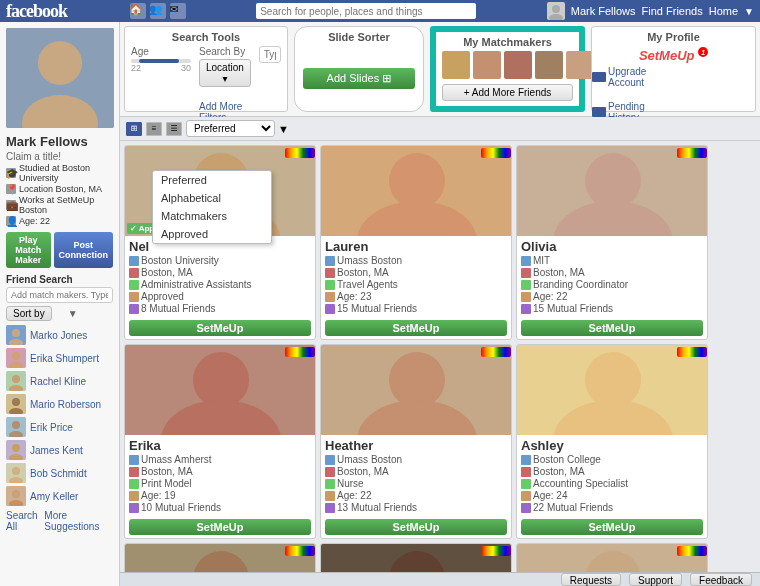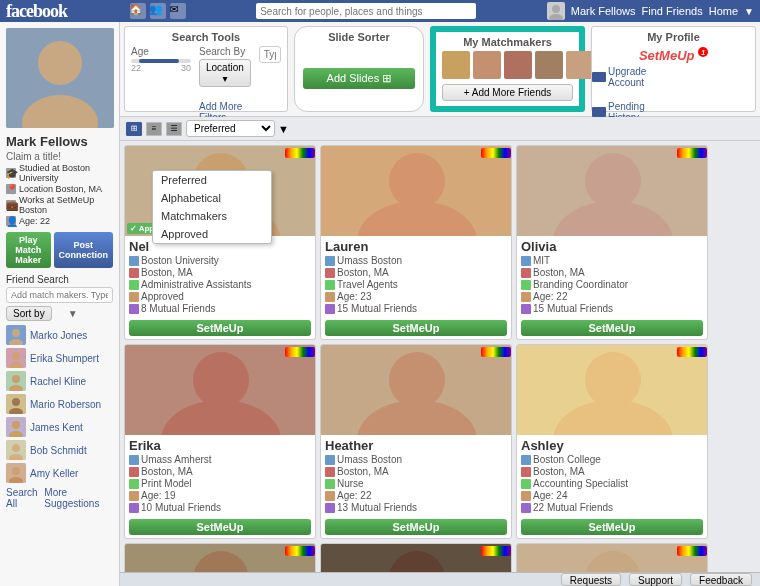--- a/index.html
+++ b/index.html
@@ -78,21 +78,21 @@
     .btn-blue {
       background: linear-gradient(to bottom, #5c85d6, #3b5998);
       color: white;
       border: none;
       border-radius: 3px;
       padding: 3px 5px;
       font-size: 9px;
       cursor: pointer;
       font-weight: bold;
     }
-    #friend-search-label { font-size: 10px; font-weight: normal; color: #333; margin-bottom: 2px; }
+    #friend-search-label { font-size: 10px; font-weight: bold; color: #333; margin-bottom: 2px; }
     #friend-search-input {
       width: 100%;
       border: 1px solid #ccc;
       border-radius: 3px;
       padding: 2px 4px;
       font-size: 10px;
       margin-bottom: 4px;
     }
     #sort-row { display: flex; align-items: center; gap: 16px; margin-bottom: 4px; }
     .sort-btn {
@@ -453,20 +453,28 @@
       <div class="friend-item">
         <div class="friend-avatar"><svg viewBox="0 0 20 20">
               <rect width="20" height="20" fill="#cfbf8f"></rect>
               <circle cx="10" cy="8" r="4" fill="#a07850"></circle>
               <ellipse cx="10" cy="18" rx="7" ry="4" fill="#a07850"></ellipse>
             </svg></div>
         <span class="friend-name">Mario Roberson</span>
       </div>
       <div class="friend-item">
         <div class="friend-avatar"><svg viewBox="0 0 20 20">
+              <rect width="20" height="20" fill="#9fbfcf"></rect>
+              <circle cx="10" cy="8" r="4" fill="#b09070"></circle>
+              <ellipse cx="10" cy="18" rx="7" ry="4" fill="#b09070"></ellipse>
+            </svg></div>
+        <span class="friend-name">Erik Price</span>
+      </div>
+      <div class="friend-item">
+        <div class="friend-avatar"><svg viewBox="0 0 20 20">
               <rect width="20" height="20" fill="#bfafcf"></rect>
               <circle cx="10" cy="8" r="4" fill="#c8a060"></circle>
               <ellipse cx="10" cy="18" rx="7" ry="4" fill="#c8a060"></ellipse>
             </svg></div>
         <span class="friend-name">James Kent</span>
       </div>
       <div class="friend-item">
         <div class="friend-avatar"><svg viewBox="0 0 20 20">
               <rect width="20" height="20" fill="#cfcfaf"></rect>
               <circle cx="10" cy="8" r="4" fill="#d4b080"></circle>

